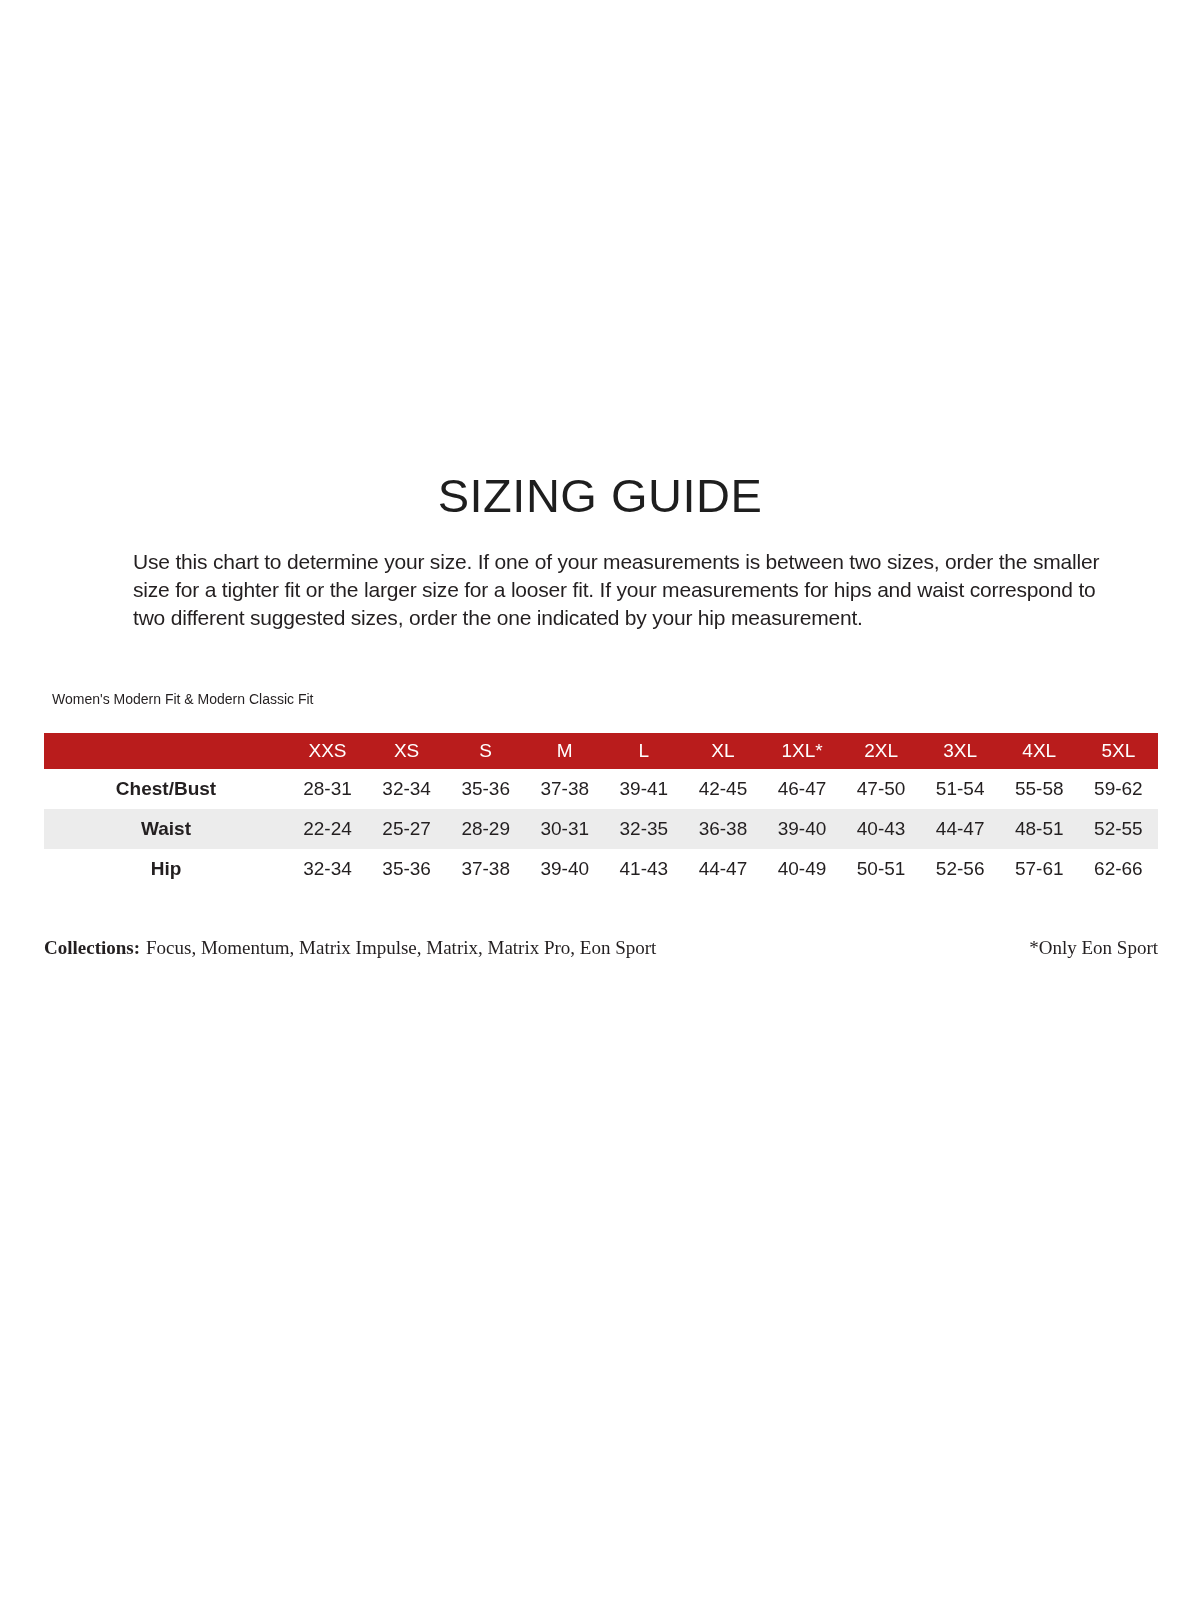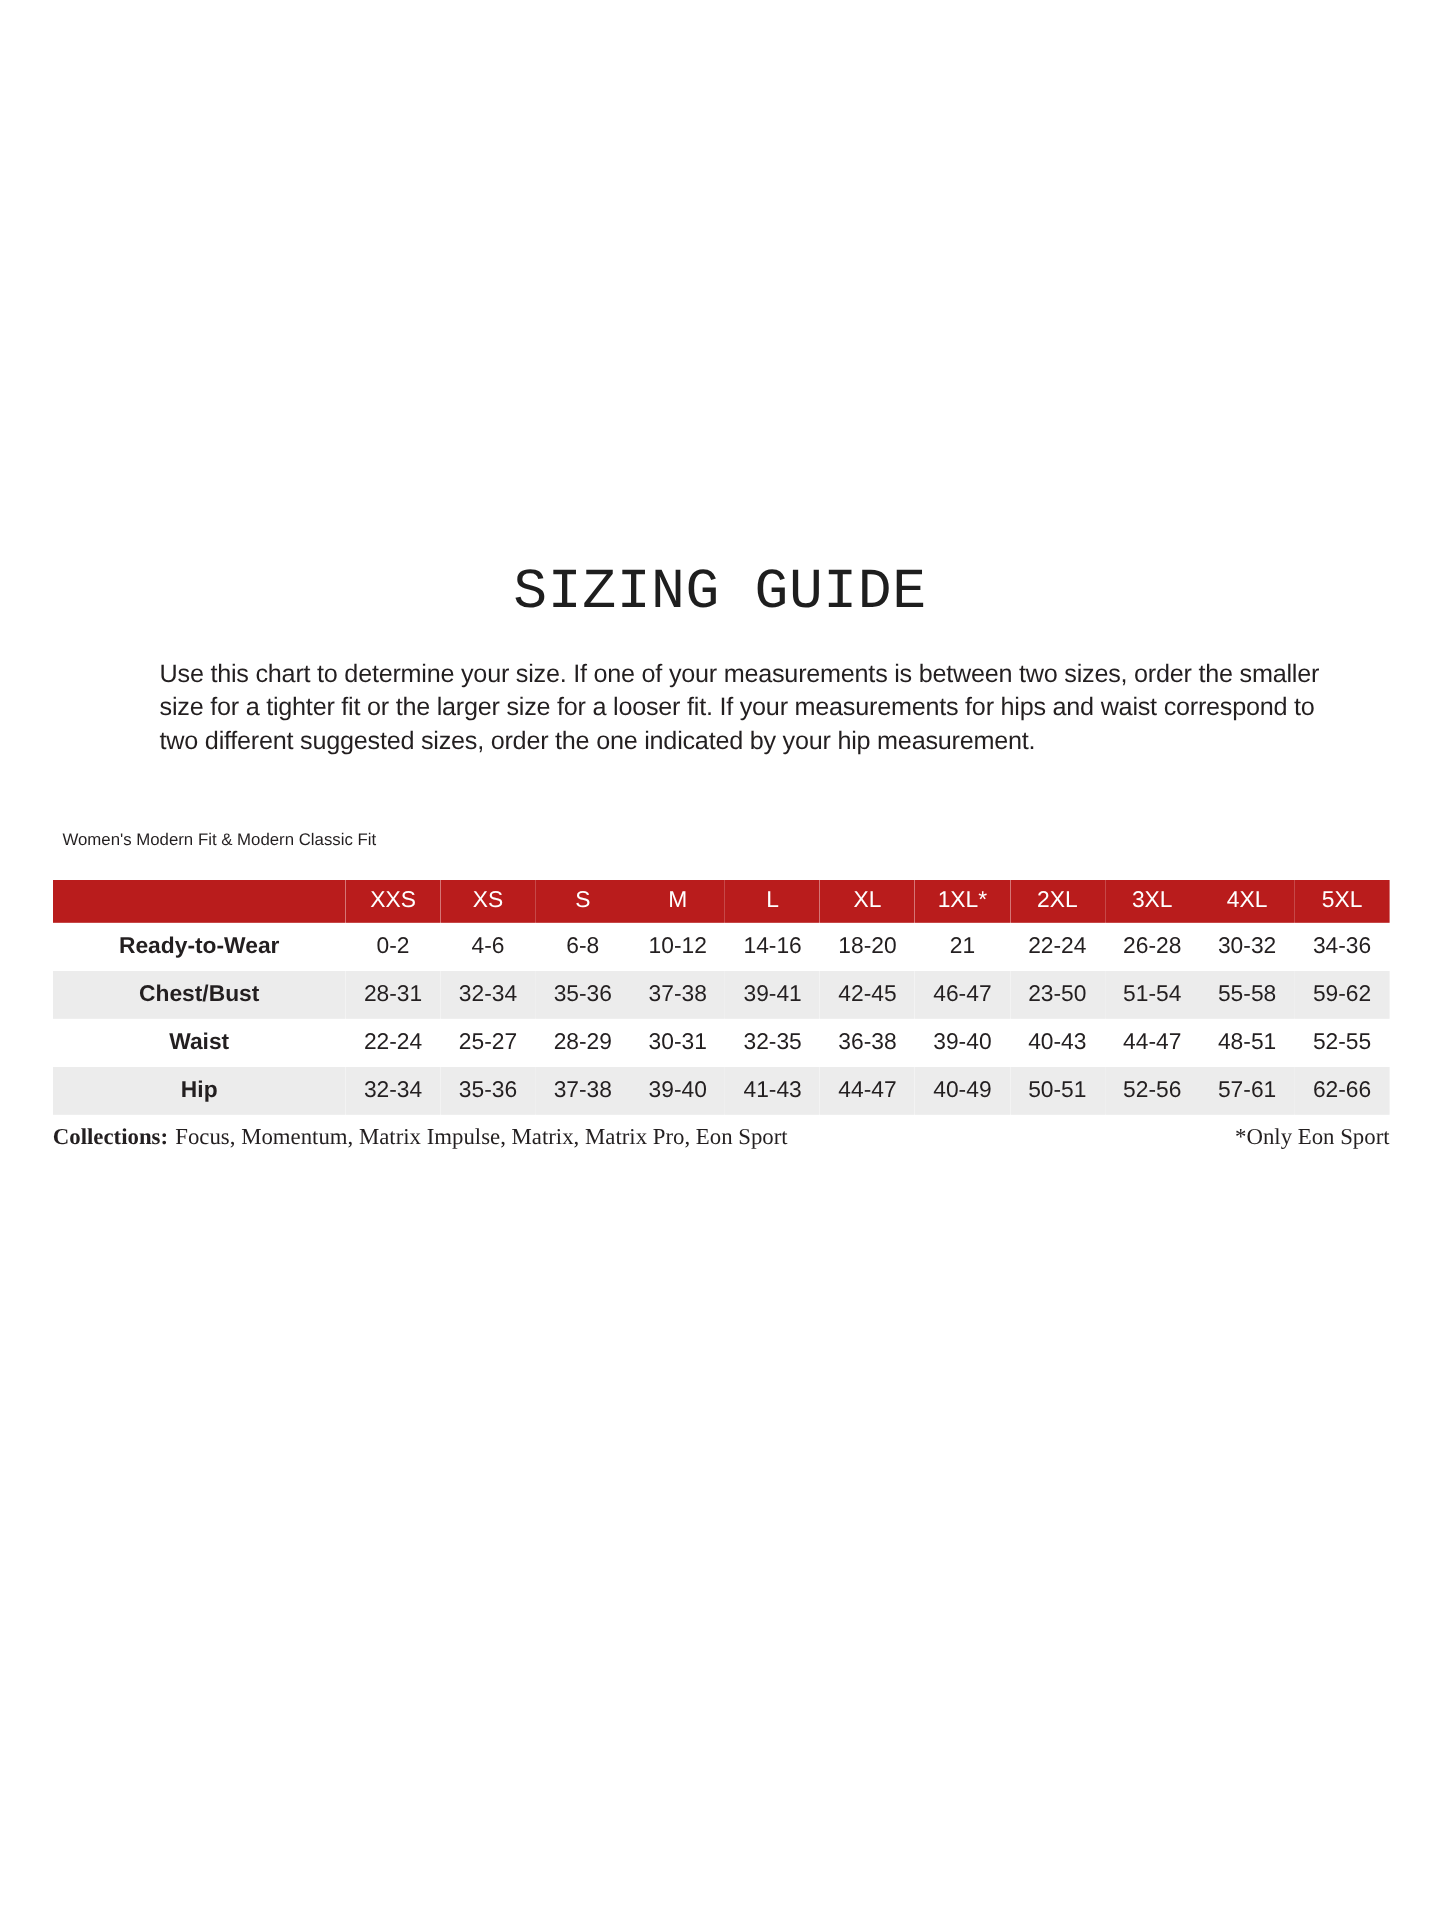--- a/index.html
+++ b/index.html
@@ -17,21 +17,20 @@
   .title {
     position: absolute;
     top: 468px;
     left: 0;
     width: 100%;
     text-align: center;
     font-size: 47px;
     font-weight: 400;
     letter-spacing: 0.5px;
     color: #1e1e1e;
-    font-family: Liberation Mono, monospace;
   }
 
   .intro {
     position: absolute;
     top: 548px;
     left: 133px;
     font-size: 21px;
     letter-spacing: -0.2px;
     color: #231f20;
   }
@@ -122,43 +121,29 @@
         <th>XL</th>
         <th>1XL*</th>
         <th>2XL</th>
         <th>3XL</th>
         <th>4XL</th>
         <th>5XL</th>
       </tr>
     </thead>
     <tbody>
       <tr>
-        <td class="row-label">Ready-to-Wear</td>
-        <td>0-2</td>
-        <td>4-6</td>
-        <td>6-8</td>
-        <td>10-12</td>
-        <td>14-16</td>
-        <td>18-20</td>
-        <td>21</td>
-        <td>22-24</td>
-        <td>26-28</td>
-        <td>30-32</td>
-        <td>34-36</td>
-      </tr>
-      <tr>
         <td class="row-label">Chest/Bust</td>
         <td>28-31</td>
         <td>32-34</td>
         <td>35-36</td>
         <td>37-38</td>
         <td>39-41</td>
         <td>42-45</td>
         <td>46-47</td>
-        <td>23-50</td>
+        <td>47-50</td>
         <td>51-54</td>
         <td>55-58</td>
         <td>59-62</td>
       </tr>
       <tr>
         <td class="row-label">Waist</td>
         <td>22-24</td>
         <td>25-27</td>
         <td>28-29</td>
         <td>30-31</td>

